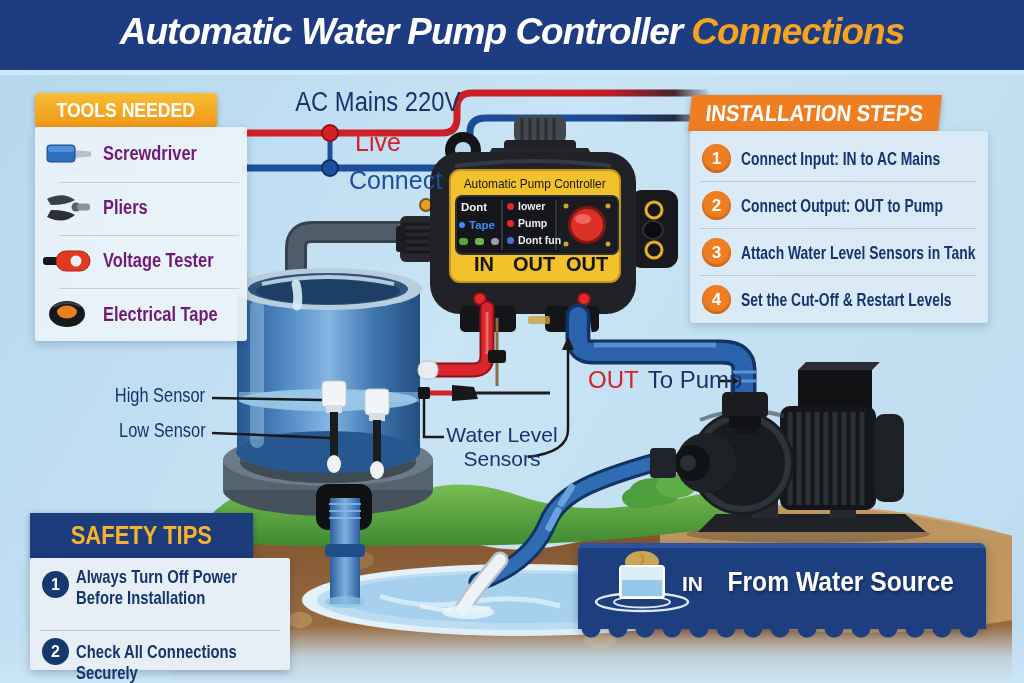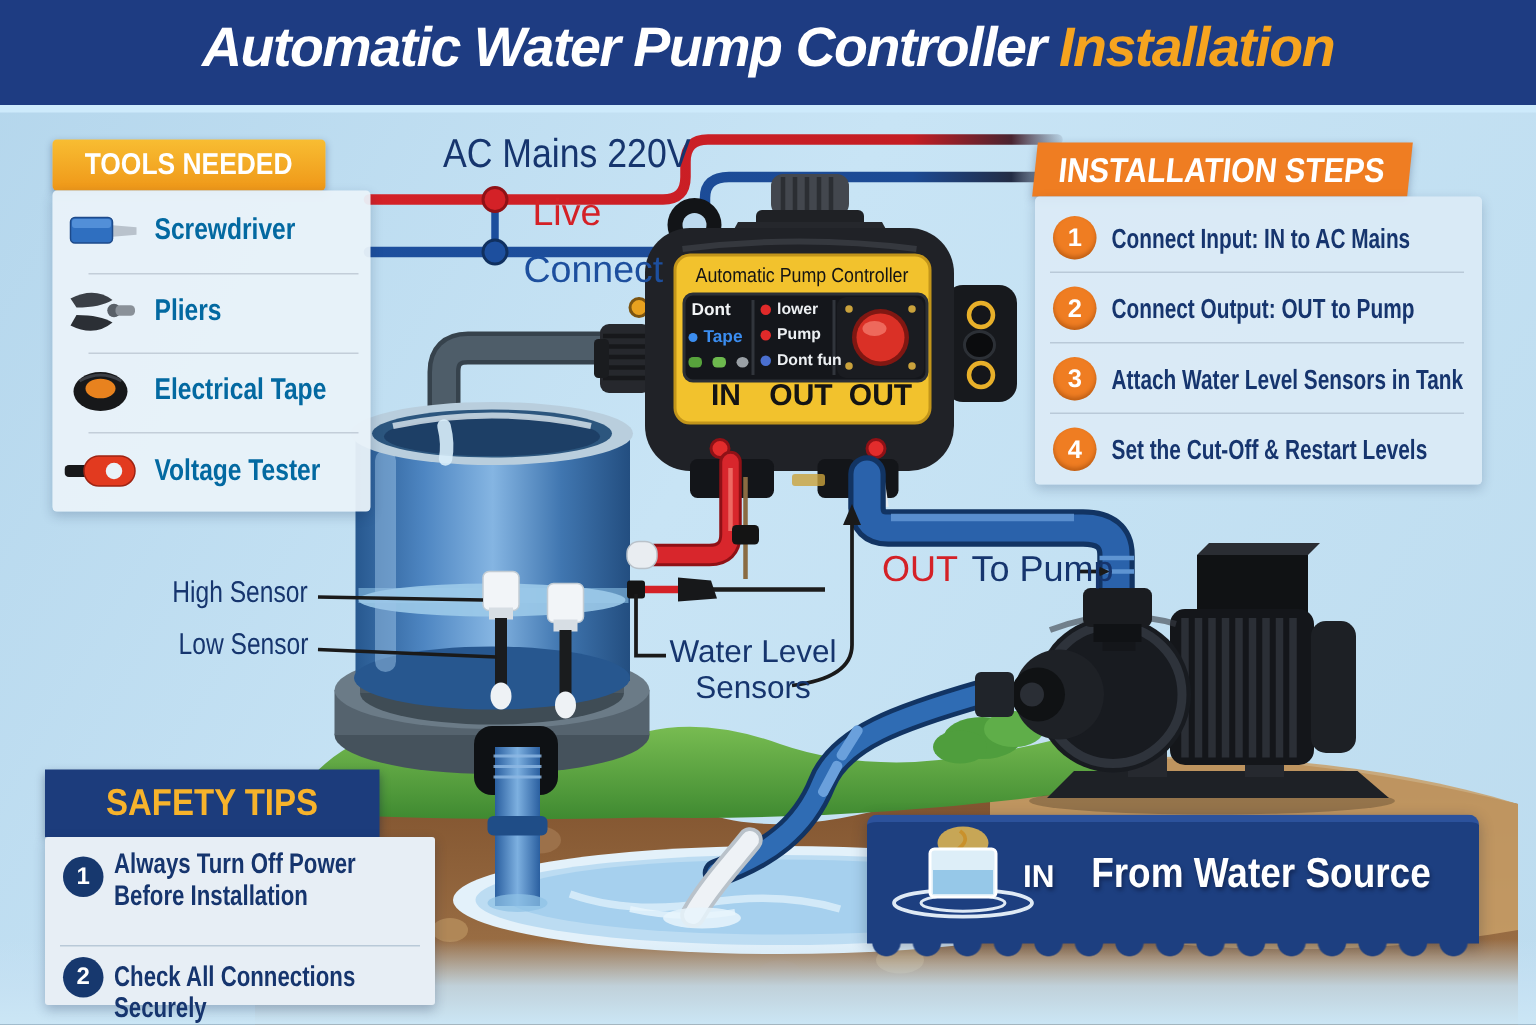--- a/index.html
+++ b/index.html
@@ -18,21 +18,21 @@
   .title .hl{color:#f6a41f;margin-left:9px;}
   
   .tools-box{left:35px;top:93px;width:212px;}
   .tools-header{position:relative;width:182px;height:34px;background:linear-gradient(180deg,#f8bd32,#ef9718);
         border-radius:3px;display:flex;align-items:center;justify-content:center;color:#fff;font-size:20px;
         font-weight:bold;box-shadow:0 2px 5px rgba(30,50,90,.35);}
   .tools-panel{position:relative;width:212px;height:214px;background:rgba(233,242,249,.95);border-radius:3px;
         box-shadow:0 3px 8px rgba(20,40,80,.22);display:flex;flex-direction:column;}
   .tool-row{flex:1;display:flex;align-items:center;padding-left:8px;gap:8px;}
   .tool-ic{width:52px;height:32px;flex:none;}
-  .tool-label{font-size:20px;font-weight:bold;color:#0369a1;}
+  .tool-label{font-size:20px;font-weight:bold;color:#701a75;}
   .tsep{position:absolute;left:24px;width:180px;height:1px;background:#c3ced9;}
   
   .steps-box{left:690px;top:95px;width:298px;}
   .steps-header{position:relative;width:250px;height:36px;background:#ef7d22;transform:skewX(-6deg);
         display:flex;align-items:center;justify-content:center;color:#fff;font-size:23px;font-weight:bold;
         box-shadow:0 2px 6px rgba(30,50,90,.35);}
   .steps-panel{position:relative;width:298px;height:192px;background:rgba(219,234,246,.92);border-radius:3px;
         box-shadow:0 3px 8px rgba(20,40,80,.22);display:flex;flex-direction:column;padding-top:4px;box-sizing:border-box;}
   .step-row{flex:1;display:flex;align-items:center;gap:10px;padding-left:12px;}
   .step-num{flex:none;width:29px;height:29px;border-radius:50%;background:#ef7d22;color:#fff;font-weight:bold;
@@ -336,21 +336,21 @@
       <path d="M 444 437 L 424 437 L 424 396"></path>
       <path d="M 528 457 Q 568 452 568 430 L 568 347"></path>
       <polygon points="562,350 574,350 568,336" fill="#1a1a1a" stroke="none"></polygon>
       <line x1="719" y1="381" x2="732" y2="381"></line>
       <polygon points="731,377 731,385 740,381" fill="#1a1a1a" stroke="none"></polygon>
     </g>
   </svg>
 
   <div class="abs top-banner">
     <div class="abs title">
-      <span>Automatic Water Pump Controller</span><span class="hl">Installation</span>
+      <span>Automatic Water Pump Controller</span><span class="hl">Connections</span>
     </div>
   </div>
   <div class="abs top-strip"></div>
 
   <div class="abs tools-box">
     <div class="tools-header">
       <span class="condc">TOOLS NEEDED</span>
     </div>
     <div class="tools-panel">
       <div class="tool-row">
@@ -365,33 +365,33 @@
         <svg class="tool-ic" viewBox="0 0 52 32">
           <path d="M4 8 Q20 0 32 9 Q24 14 8 14 Z" fill="#3a3f46"></path>
           <path d="M4 26 Q20 34 32 24 Q24 19 8 19 Z" fill="#2b2f35"></path>
           <circle cx="33" cy="16" r="4.5" fill="#596068"></circle>
           <rect x="34" y="12.5" width="13" height="7" rx="3" fill="#8a9199"></rect>
         </svg>
         <span class="tool-label"><span class="cond">Pliers</span></span>
       </div>
       <div class="tool-row">
         <svg class="tool-ic" viewBox="0 0 52 32">
+          <rect x="0" y="12" width="16" height="8" rx="3" fill="#17181a"></rect>
+          <rect x="13" y="6" width="34" height="20" rx="10" fill="#e23a1f" stroke="#9e2312"></rect>
+          <circle cx="33" cy="16" r="5.5" fill="#e9f2f9"></circle>
+        </svg>
+        <span class="tool-label"><span class="cond">Voltage Tester</span></span>
+      </div>
+      <div class="tool-row">
+        <svg class="tool-ic" viewBox="0 0 52 32">
           <ellipse cx="24" cy="16" rx="18" ry="13" fill="#17181a"></ellipse>
           <ellipse cx="24" cy="14" rx="10" ry="6.5" fill="#e8821e"></ellipse>
           <path d="M 10 9 Q 24 1 38 9" fill="none" stroke="#3c3f45" stroke-width="2"></path>
         </svg>
         <span class="tool-label"><span class="cond">Electrical Tape</span></span>
-      </div>
-      <div class="tool-row">
-        <svg class="tool-ic" viewBox="0 0 52 32">
-          <rect x="0" y="12" width="16" height="8" rx="3" fill="#17181a"></rect>
-          <rect x="13" y="6" width="34" height="20" rx="10" fill="#e23a1f" stroke="#9e2312"></rect>
-          <circle cx="33" cy="16" r="5.5" fill="#e9f2f9"></circle>
-        </svg>
-        <span class="tool-label"><span class="cond">Voltage Tester</span></span>
       </div>
       <div class="tsep" style="top:55px"></div>
       <div class="tsep" style="top:108px"></div>
       <div class="tsep" style="top:161px"></div>
     </div>
   </div>
 
   <div class="abs steps-box">
     <div class="steps-header">
       <span class="condc">INSTALLATION STEPS</span>

